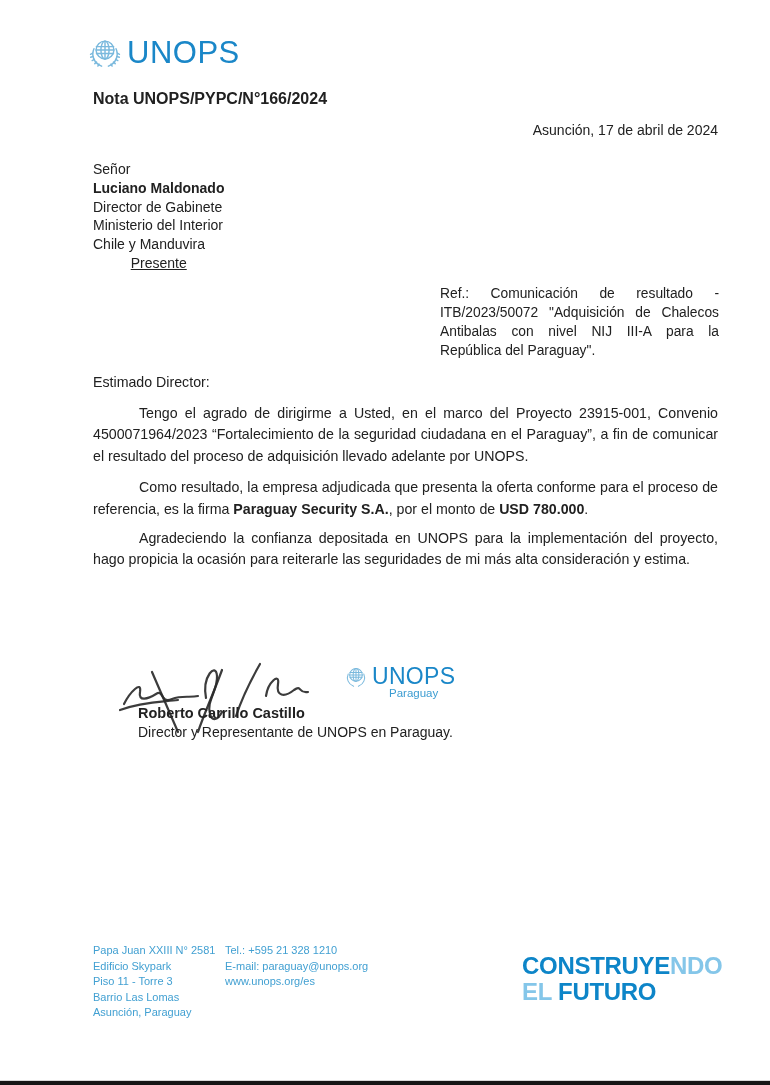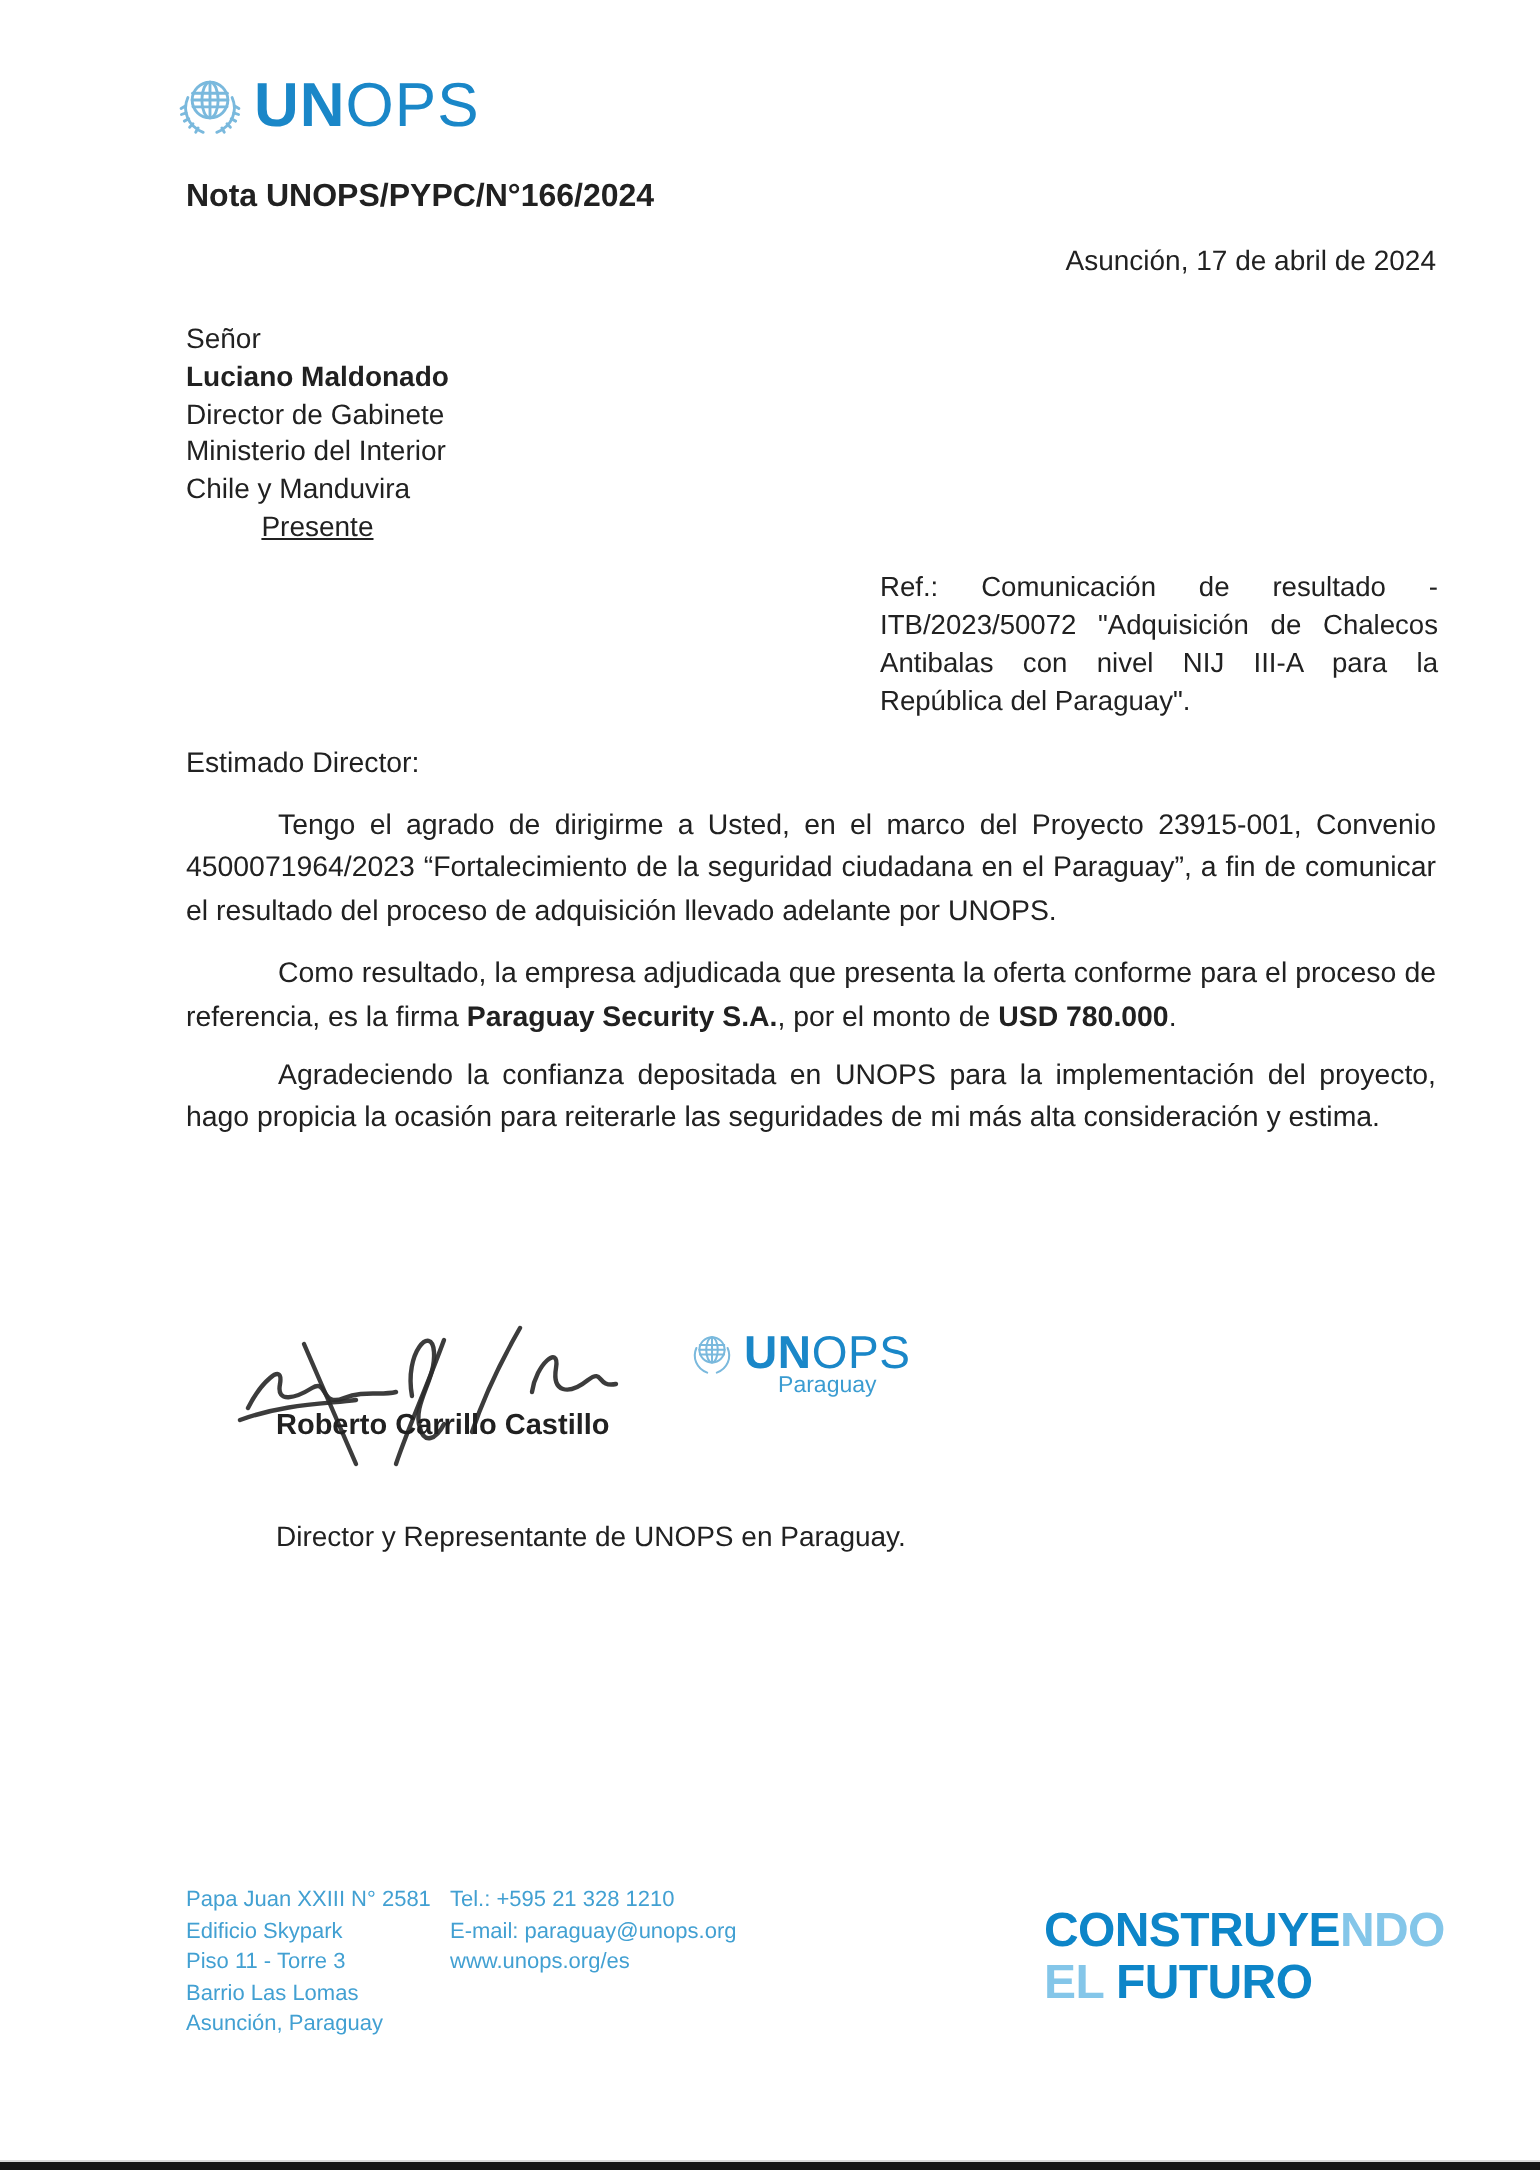--- a/index.html
+++ b/index.html
@@ -9,21 +9,21 @@
   *{box-sizing:border-box;}
   html,body{margin:0;padding:0;background:#ffffff;}
   .page{
     position:relative;width:770px;height:1085px;background:#ffffff;overflow:hidden;
     font-family:"Liberation Sans","DejaVu Sans",sans-serif;color:var(--text);
   }
   
   .logo-top{position:absolute;left:88px;top:36px;display:flex;align-items:center;gap:5px;}
   .logo-top .emblem{width:34px;height:34px;}
   .brand{font-size:31px;line-height:34px;color:var(--logo_blue);letter-spacing:.5px;}
-  .brand .b{font-weight:700;}
+  .brand .b{font-weight:400;}
   .brand .l{font-weight:400;}
   
   .note-number{position:absolute;left:93px;top:90px;font-size:16px;font-weight:700;}
   
   .date-line{position:absolute;right:52px;top:122px;font-size:14px;}
   
   .recipient{position:absolute;left:93px;top:160px;font-size:14px;line-height:18.8px;}
   .recipient .name{font-weight:700;}
   .recipient .presence{text-decoration:underline;text-align:center;}
   
@@ -32,21 +32,21 @@
   .body-flow{position:absolute;left:93px;top:372px;width:625px;font-size:14.2px;line-height:21.6px;text-align:justify;}
   .body-flow p{margin:0;text-indent:46px;}
   .greeting{margin:0 0 9px 0 !important;text-indent:0 !important;text-align:left;}
   .p1{margin-bottom:10px !important;}
   .p2{margin-bottom:7px !important;}
   .p3{margin-bottom:10px !important;}
   .seg-bold{font-weight:700;}
   
   .sig-svg{position:absolute;left:118px;top:652px;width:205px;height:90px;}
   .sig-name{position:absolute;left:138px;top:705px;font-size:14.5px;font-weight:700;}
-  .sig-title{position:absolute;left:138px;top:724px;font-size:14px;margin-top:36px;}
+  .sig-title{position:absolute;left:138px;top:724px;font-size:14px;}
   .logo-paraguay{position:absolute;left:344px;top:663px;display:flex;align-items:flex-start;gap:4px;}
   .logo-paraguay .emblem{width:24px;height:24px;margin-top:2px;}
   .logo-paraguay .brand{font-size:23px;line-height:26px;letter-spacing:.3px;}
   .logo-paraguay .stack{display:flex;flex-direction:column;align-items:center;}
   .logo-sub{font-size:11.5px;color:#3b9cd1;margin-top:-2px;}
   
   .footer-col{position:absolute;top:943px;font-size:11px;line-height:15.6px;color:var(--footer_blue);}
   .footer-address{left:93px;}
   .footer-contact{left:225px;}
   .tagline{position:absolute;left:522px;top:953px;font-size:24px;font-weight:700;line-height:26px;letter-spacing:-.3px;}

